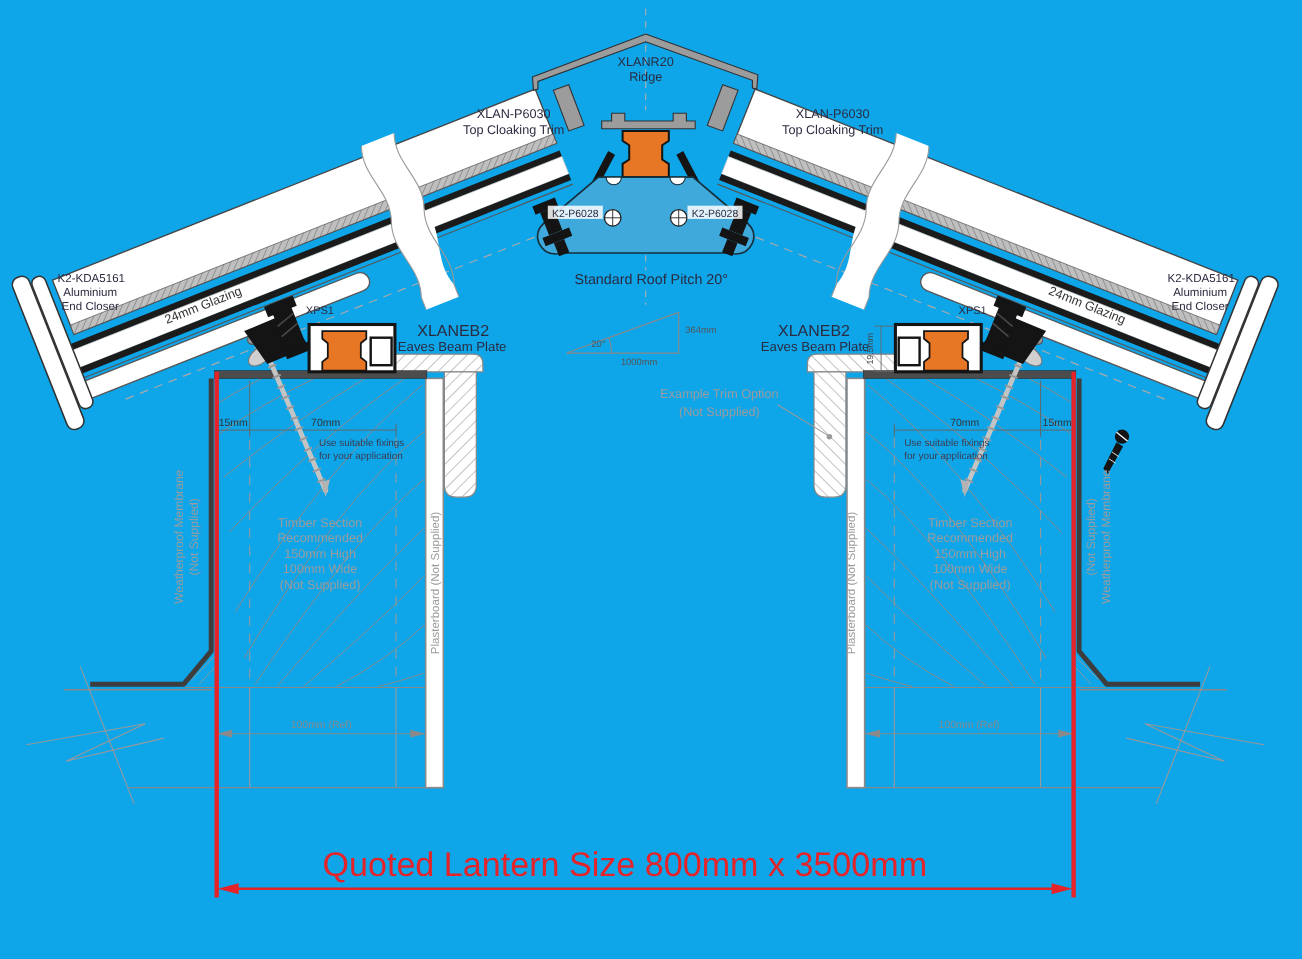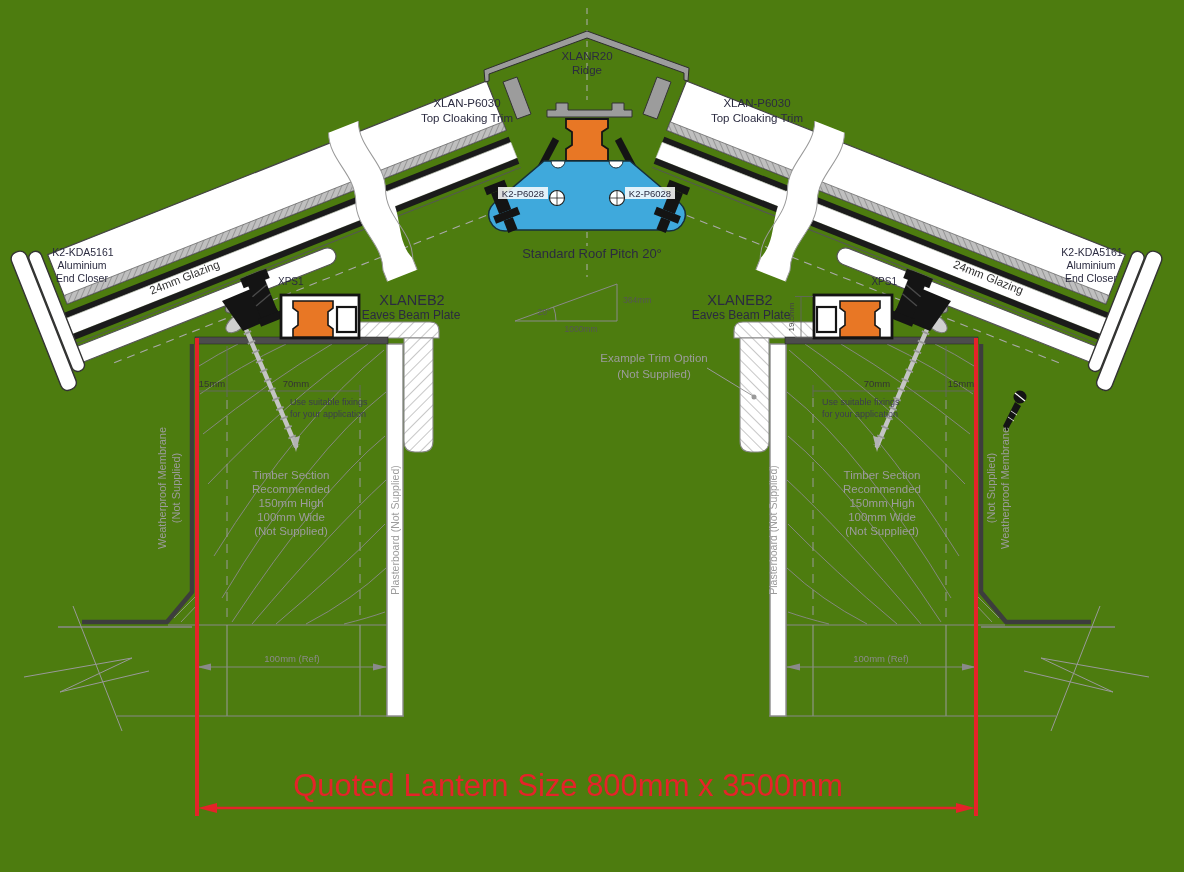--- a/index.html
+++ b/index.html
@@ -1,16 +1,16 @@
 <!DOCTYPE html>
 <html><head>
 <meta charset="utf-8">
 <style>
   html,body{margin:0;padding:0;background:#ffffff;}
-  .stage{position:relative;width:1184px;height:872px;background:#4d7c0f;overflow:hidden;
+  .stage{position:relative;width:1184px;height:872px;background:#0ea5e9;overflow:hidden;
          font-family:"Liberation Sans",sans-serif;}
   svg{position:absolute;left:0;top:0;}
   text{font-family:"Liberation Sans",sans-serif;}
   .lbl{fill:#2b2b40;}
   .note{fill:#9c9c9c;}
   .dim{fill:#555555;}
   .fix{fill:#3c3c50;}
 </style>
 </head>
 <body>

